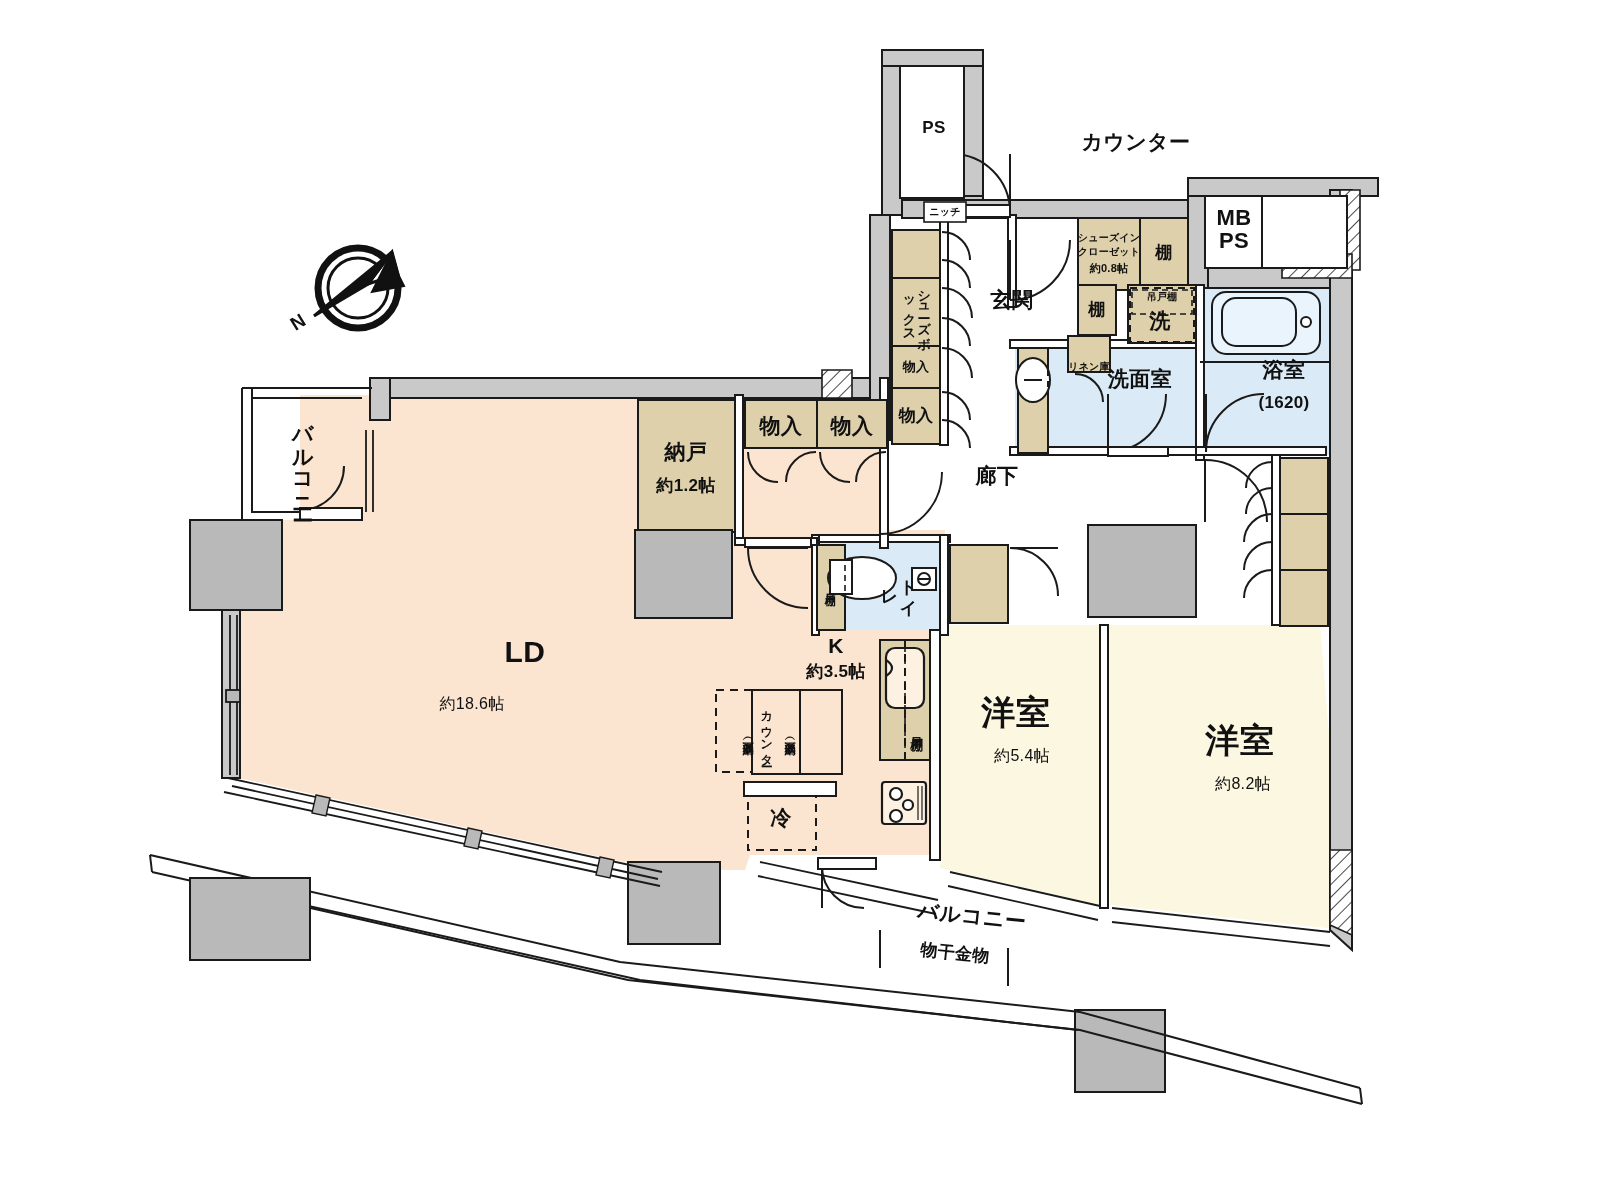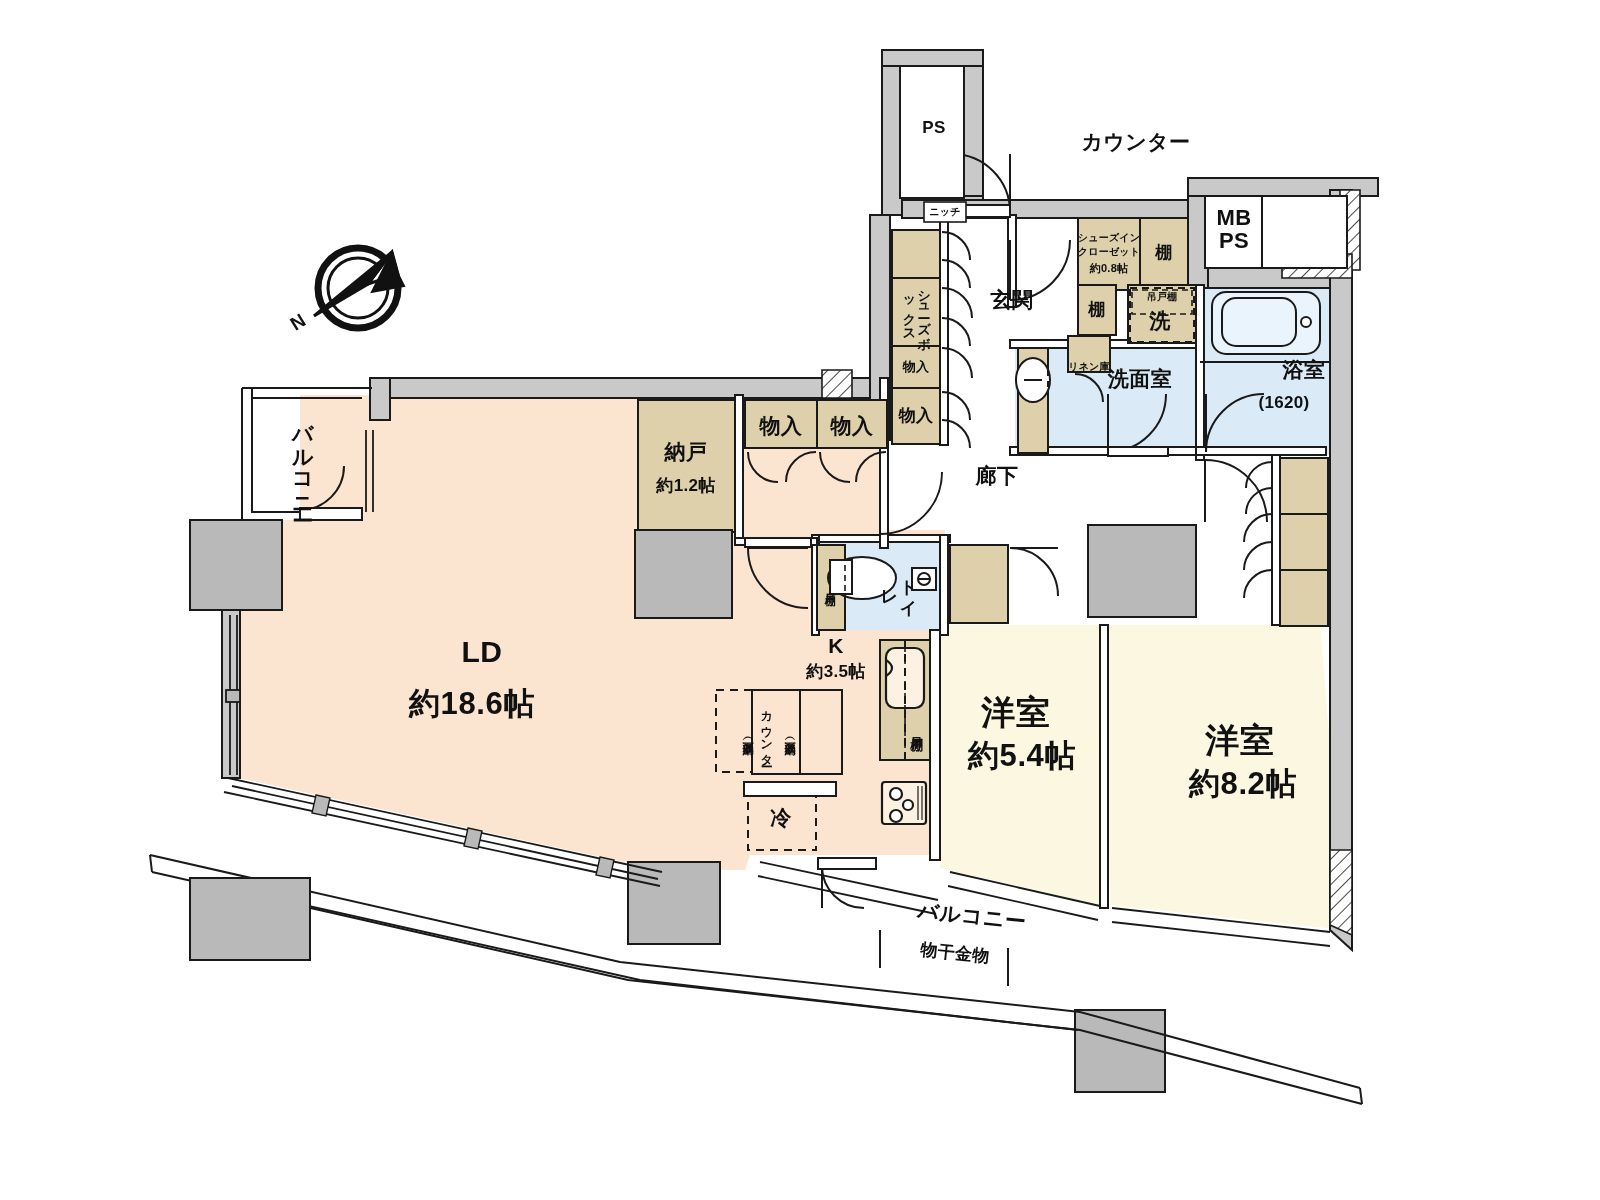--- a/index.html
+++ b/index.html
@@ -41,22 +41,22 @@
   .lbl.vert {
     writing-mode: vertical-rl;
     text-orientation: upright;
     white-space: normal;
     letter-spacing: 0.04em;
   }
   .lbl.stack {
     white-space: pre-line;
   }
   .big    { font-size: 34px; font-weight: 700; }
-  .bigger { font-size: 30px; font-weight: 700; }
-  .area   { font-size: 31px; font-weight: 700; }
+  .bigger { font-size: 30px; font-weight: 700; margin-left: 43px; }
+  .area   { font-size: 16px; font-weight: 400; }
   .med    { font-size: 21px; font-weight: 700; }
   .small  { font-size: 17px; font-weight: 700; }
   .tiny   { font-size: 13px; font-weight: 700; }
   .xtiny  { font-size: 10px; font-weight: 700; }
   .mb-ps  { font-size: 22px; font-weight: 700; line-height: 1.05; }
   .compass-n { font-size: 19px; font-weight: 700; }
 </style>
 </head>
 <body>
 
@@ -384,21 +384,21 @@
   <div class="lbl area" style="left:1243px; top:784px;">約8.2帖</div>
 
   <div class="lbl med" style="left:686px; top:452px;">納戸</div>
   <div class="lbl small" style="left:686px; top:486px;">約1.2帖</div>
 
   <div class="lbl med" style="left:1012px; top:300px;">玄関</div>
   <div class="lbl med" style="left:997px; top:476px;">廊下</div>
   <div class="lbl med" style="left:1136px; top:142px;">カウンター</div>
 
   <div class="lbl med" style="left:1140px; top:379px;">洗面室</div>
-  <div class="lbl med" style="left:1284px; top:370px;margin-left:20px;">浴室</div>
+  <div class="lbl med" style="left:1284px; top:370px;">浴室</div>
   <div class="lbl small" style="left:1284px; top:403px;">(1620)</div>
 
   <div class="lbl small vert" style="left:899px; top:588px; height:58px;">トイレ</div>
 
   <div class="lbl small" style="left:934px; top:128px;">PS</div>
   <div class="lbl mb-ps stack" style="left:1234px; top:229px;">MB
 PS</div>
 
   <div class="lbl xtiny" style="left:945px; top:212px;">ニッチ</div>
 

